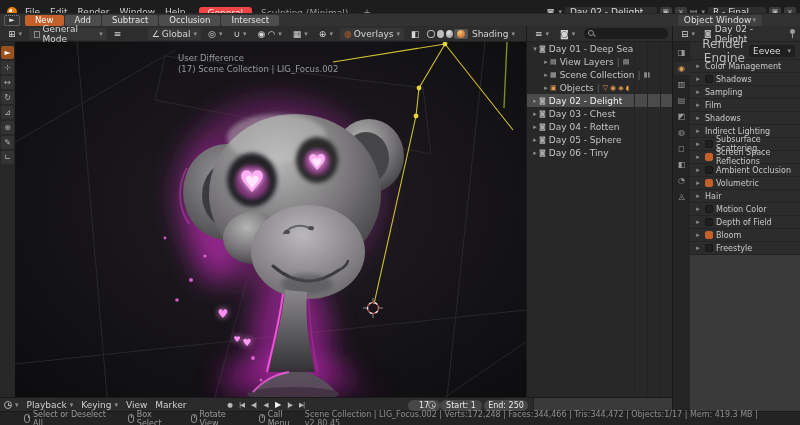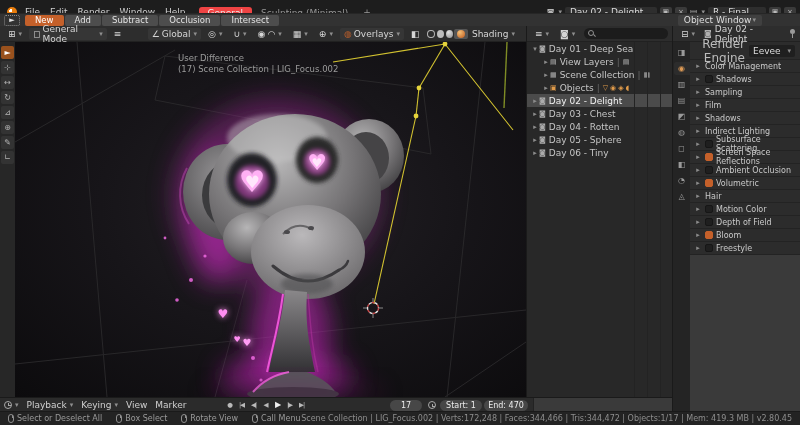--- a/index.html
+++ b/index.html
@@ -105,21 +105,21 @@
   .clock-ico::after{content:"";position:absolute;left:3.5px;top:3.5px;width:2.5px;height:1px;background:#a8a8a8;}
   .transport{position:absolute;left:224px;top:1px;display:flex;align-items:center;gap:1px;}
   .tp-btn{min-width:11px;height:11px;color:#b9b9b9;font-size:6.5px;display:flex;align-items:center;
           justify-content:center;letter-spacing:-1px;padding:0 1px;}
   .tp-btn.play{color:#f0f0f0;font-size:8px;}
   .tl-field{position:absolute;top:1.5px;height:11px;background:#474747;border-radius:6px;color:#ececec;
             display:flex;align-items:center;justify-content:center;font-size:8px;}
 
   
   .sb{position:absolute;left:0;top:411px;width:800px;height:14px;background:#232323;border-top:1px solid #1a1a1a;
-      display:flex;align-items:center;padding:0 8px;color:#9a9a9a;font-size:8px;}
+      display:flex;align-items:center;padding:0 24px;color:#9a9a9a;font-size:8px;}
   .hint{display:flex;align-items:center;gap:3px;}
   .mouse-ico{width:6px;height:9px;border:1px solid #8f8f8f;border-radius:3px;position:relative;flex:none;}
   .mouse-ico::before{content:"";position:absolute;left:2.5px;top:0;width:1px;height:3px;background:#8f8f8f;}
   .sb-stats{margin-left:auto;color:#8e8e8e;}
 </style>
 </head>
 <body>
 
 <div class="app">
 
@@ -605,24 +605,24 @@
         </span>
       <span class="transport">
           <span class="tp-btn">●</span>
           <span class="tp-btn">|◀</span>
           <span class="tp-btn">◀|</span>
           <span class="tp-btn">◀</span>
           <span class="tp-btn play">▶</span>
           <span class="tp-btn">|▶</span>
           <span class="tp-btn">▶|</span>
         </span>
-      <span class="tl-field" style="left:390px;width:32px;">17</span>
+      <span class="tl-field" style="left:408px;width:32px;">17</span>
       <span class="clock-ico" style="position:absolute;left:428px;top:3px;"></span>
       <span class="tl-field" style="left:440px;width:42px;">Start: 1</span>
-      <span class="tl-field" style="left:484px;width:44px;">End: 470</span>
+      <span class="tl-field" style="left:484px;width:44px;">End: 250</span>
     </div>
   </div>
 
   <div class="sb">
     <span style="display:flex;gap:14px;">
         <span class="hint">
           <span class="mouse-ico"></span>
           <span>Select or Deselect All</span>
         </span>
         <span class="hint">

